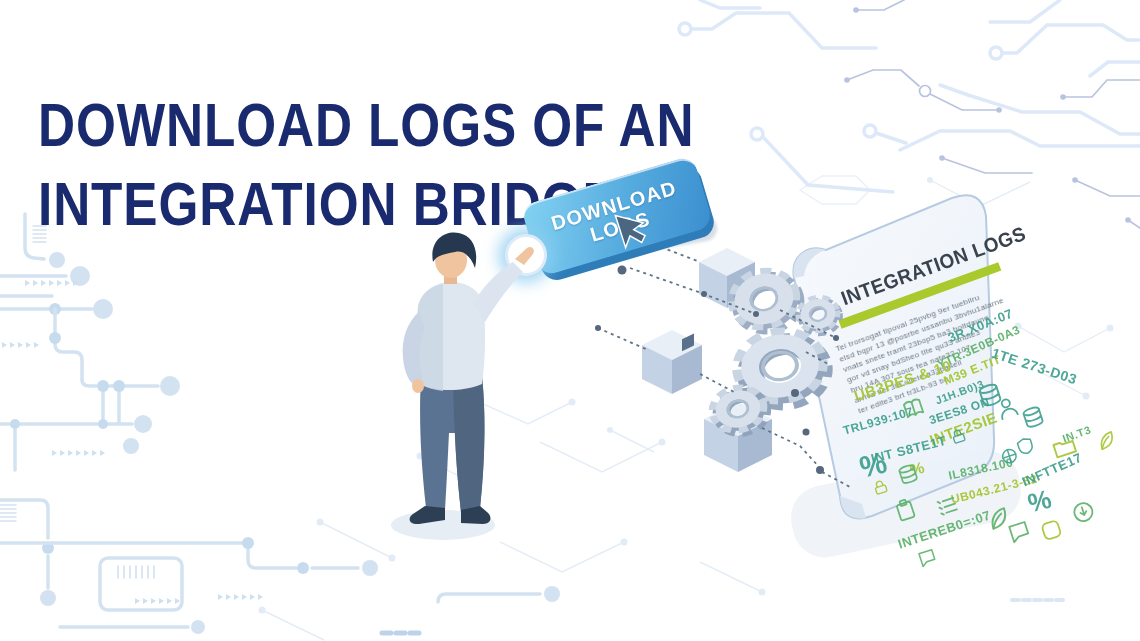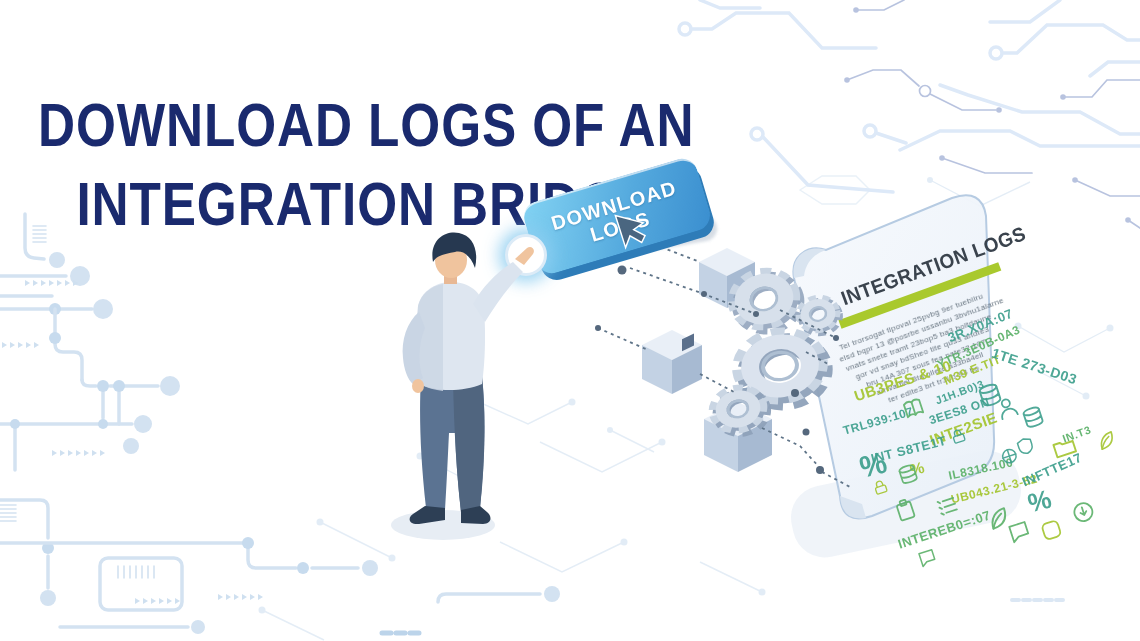--- a/index.html
+++ b/index.html
@@ -1,17 +1,17 @@
 <!DOCTYPE html>
 <html><head>
 <meta charset="utf-8">
 <style>
   html,body{margin:0;padding:0;background:#fff;}
   .canvas{position:relative;width:1140px;height:641px;overflow:hidden;background:#fff;
-          font-family:"Liberation Sans",sans-serif;text-align:center;}
+          font-family:"Liberation Sans",sans-serif;}
   .abs{position:absolute;}
   svg.layer{position:absolute;left:0;top:0;width:1140px;height:641px;pointer-events:none;}
 
   
   .title{left:38px;top:86px;color:#1a2a6e;font-weight:800;font-size:57px;line-height:1.28;
          letter-spacing:1px;transform:scale(.9,1.08);transform-origin:0 0;white-space:nowrap;}
 
   
   .btn-shadow{left:568px;top:227px;width:150px;height:25px;border-radius:13px;
               background:#c6cfda;opacity:.7;filter:blur(1.5px);transform:rotate(-10deg);}

